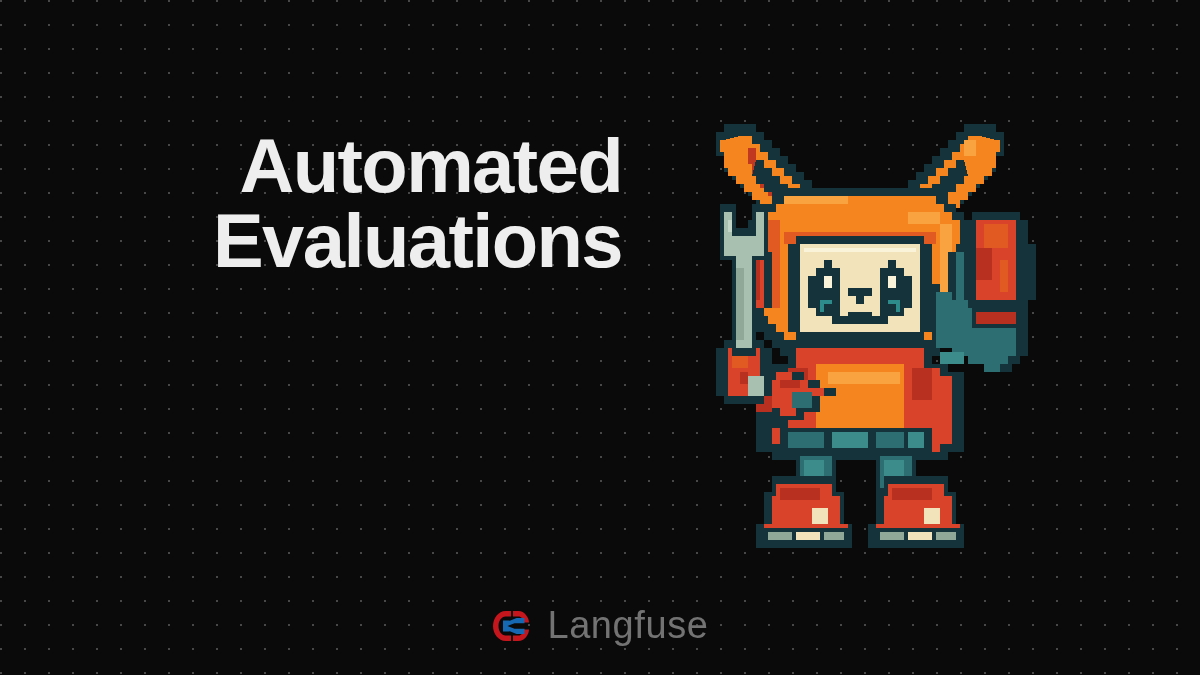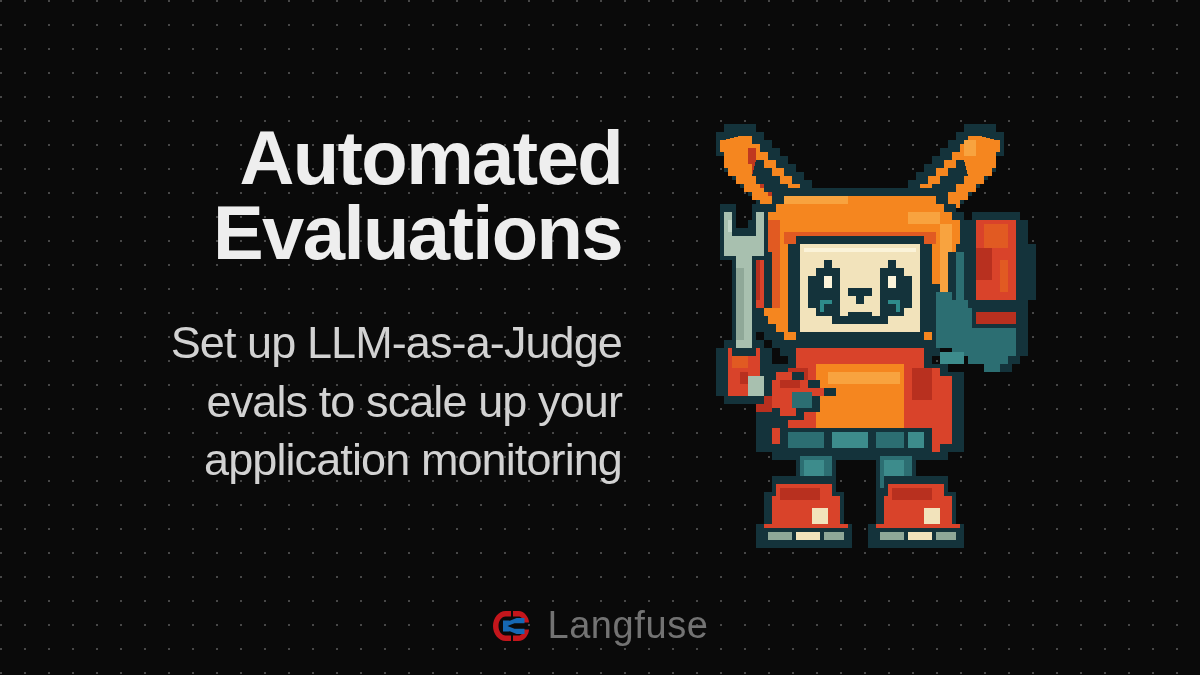--- a/index.html
+++ b/index.html
@@ -33,21 +33,21 @@
                       rgba(190,190,190,0.34) 1.05px, transparent 1.25px);
     background-size: 24px 24px;
     background-position: 0px 0px;
     pointer-events: none;
   }
 
   
   #text-block {
     position: absolute;
     left: 0px;
-    top: 120px;
+    top: 128px;
     width: 624px;
     text-align: right;
     padding-right: 2px;
   }
 
   #headline {
     color: #eeeeee;
     font-size: 76px;
     line-height: 0.99;
     font-weight: 800;
@@ -102,23 +102,20 @@
 </head>
 <body>
 
 <div id="slide">
 
   <div id="dot-grid"></div>
 
   <div id="text-block">
     <div id="headline">Automated
 Evaluations</div>
-    <div id="subhead">Set up LLM-as-a-Judge
-evals to scale up your
-application monitoring</div>
   </div>
 
   <div id="mascot">
     <svg viewBox="0 0 88 110" shape-rendering="crispEdges" aria-hidden="true">
       <g>
 
         <path d="M12 2h6v2h2v2h2v2h2v2h2v2h2v2h2v2h2v2h2v2h-2v2h-2v2h-2v2h-2v2h-2v-2h-2v-2h-2v-2h-2v-2h-2v-2h-2v-2h-2v-2h-2V10h-2V4h2V2z" fill="#14333b"></path>
         <path d="M14 5h3v2h2v2h2v2h2v2h2v2h2v2h2v2h-2v2h-2v2h-2v2h-2v-2h-2v-2h-2v-2h-2v-2h-2v-2h-2v-2h-1V9h-1V6h1z" fill="#f5861f"></path>
         <path d="M16 8h2v3h2v3h2v3h2v3h-3v-2h-2v-3h-2v-3h-1z" fill="#c0381f"></path>
         <path d="M18 11h2v2h2v2h2v2h2v2h-2v2h-2v-2h-2v-2h-2v-2h-1z" fill="#14333b"></path>

